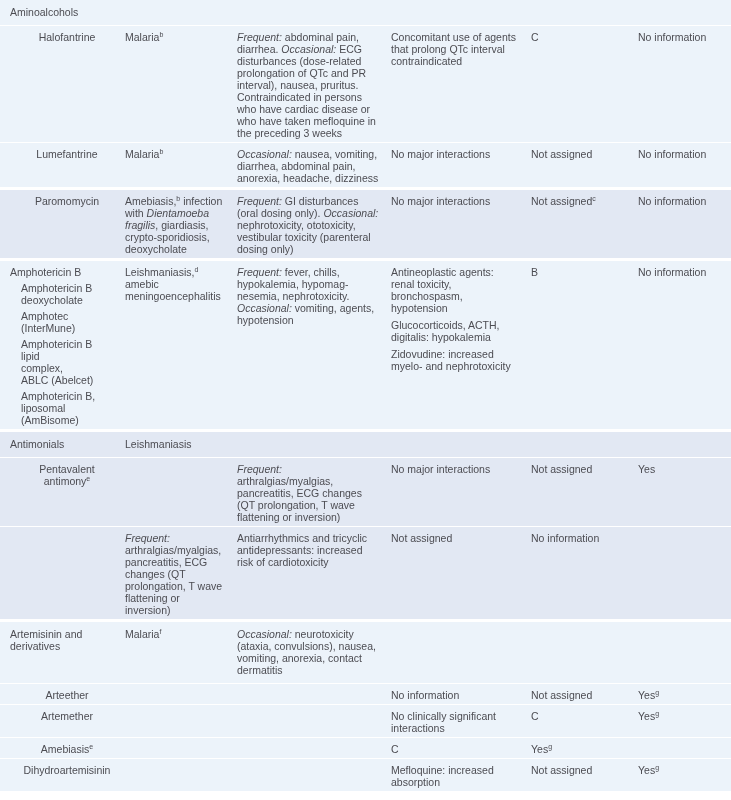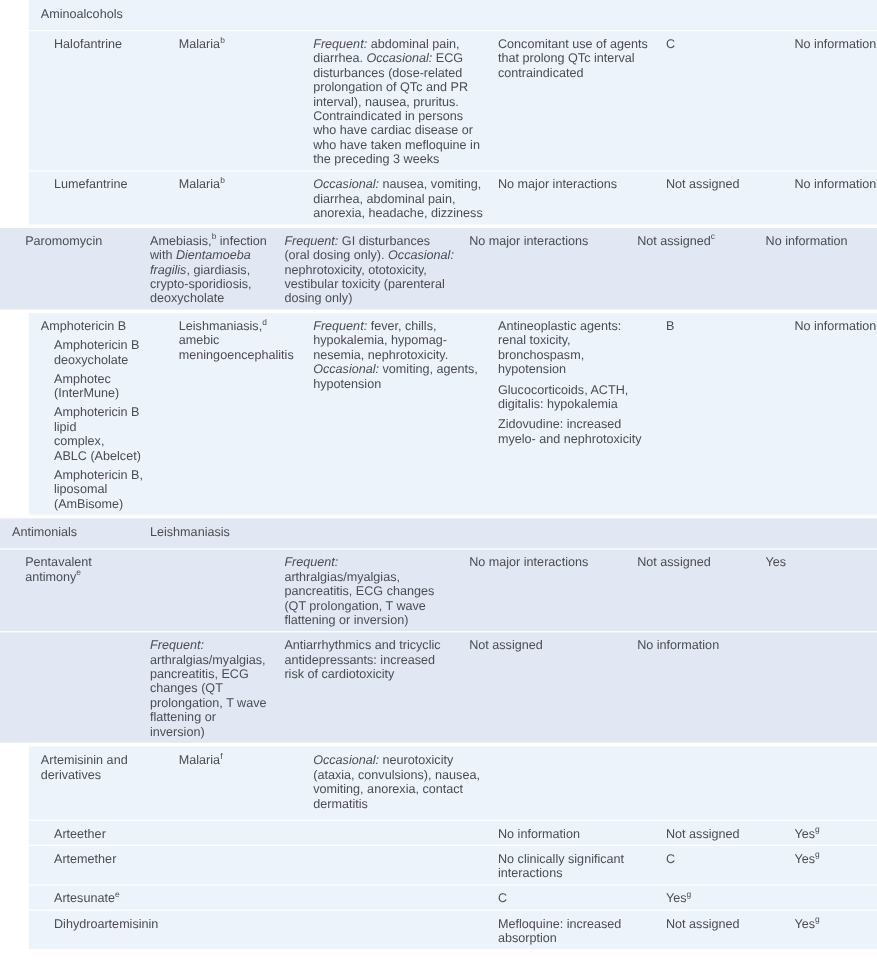--- a/index.html
+++ b/index.html
@@ -9,27 +9,27 @@
   }
   html,body{margin:0;padding:0;}
   body{
     width:731px;height:800px;overflow:hidden;background:#ffffff;
     font-family:"Liberation Sans",sans-serif;
     font-size:10.5px;line-height:12px;color:var(--text);
     -webkit-font-smoothing:antialiased;
   }
   #drug-table{width:731px;}
   .section + .section{margin-top:3px;}
-  .section.light{background:var(--light);margin-left:24px;}
+  .section.light{background:var(--light);}
   .section.dark{background:var(--dark);}
   .row{display:grid;grid-template-columns:125px 112px 154px 140px 107px 93px;}
   .row + .row{border-top:1px solid #ffffff;}
   .cell{padding:5px 12px 3px 0;}
   .c-drug{padding-left:10px;}
-  .c-drug.indent{padding-left:21px;}
+  .c-drug.indent{padding-left:21px;text-align:center;}
   .row.section-header .cell{padding-top:6px;padding-bottom:7px;}
   .drug-main{white-space:pre-line;}
   .sub-drug{margin-top:4px;white-space:pre-line;padding-left:11px;}
   .para-gap{height:5px;}
   i{}
   sup{font-size:7px;line-height:0;vertical-align:super;}
 </style>
 </head>
 <body>
 
@@ -155,21 +155,21 @@
       <div class="drug-main"><span>Artemether</span></div>
     </div>
     <div class="cell c-ind"></div>
     <div class="cell c-eff"></div>
     <div class="cell c-int"><span>No clinically significant interactions</span></div>
     <div class="cell c-preg"><span>C</span></div>
     <div class="cell c-breast"><span>Yes</span><sup>g</sup></div>
   </div>
       <div class="row">
     <div class="cell c-drug indent">
-      <div class="drug-main"><span>Artesunate</span><sup>e</sup></div>
+      <div class="drug-main"><span>Amebiasis</span><sup>e</sup></div>
     </div>
     <div class="cell c-ind"></div>
     <div class="cell c-eff"></div>
     <div class="cell c-preg"><span>C</span></div>
     <div class="cell c-breast"><span>Yes</span><sup>g</sup></div>
   </div>
       <div class="row">
     <div class="cell c-drug indent">
       <div class="drug-main"><span>Dihydroartemisinin</span></div>
     </div>

